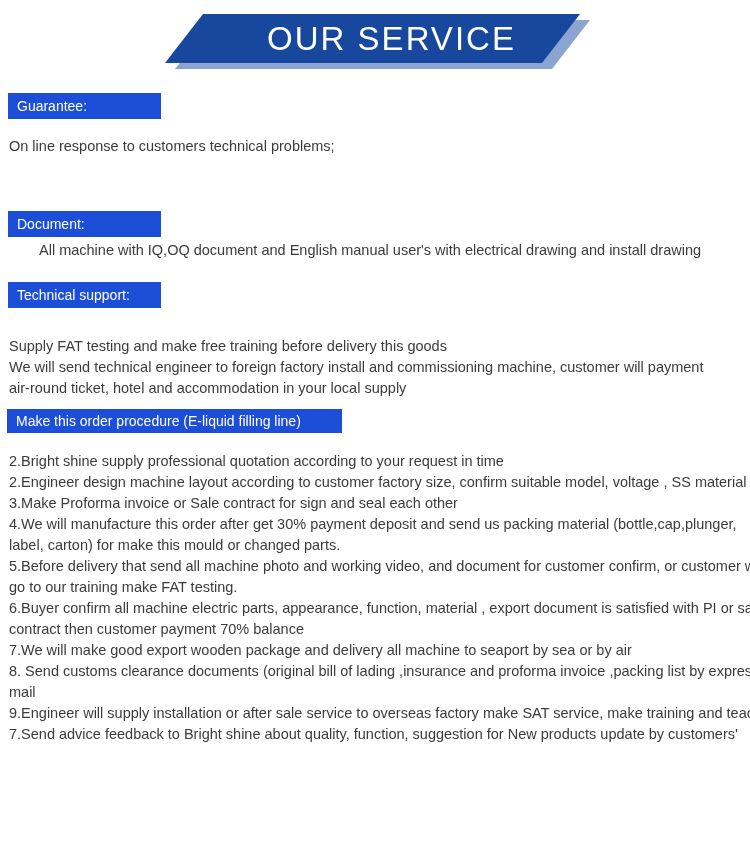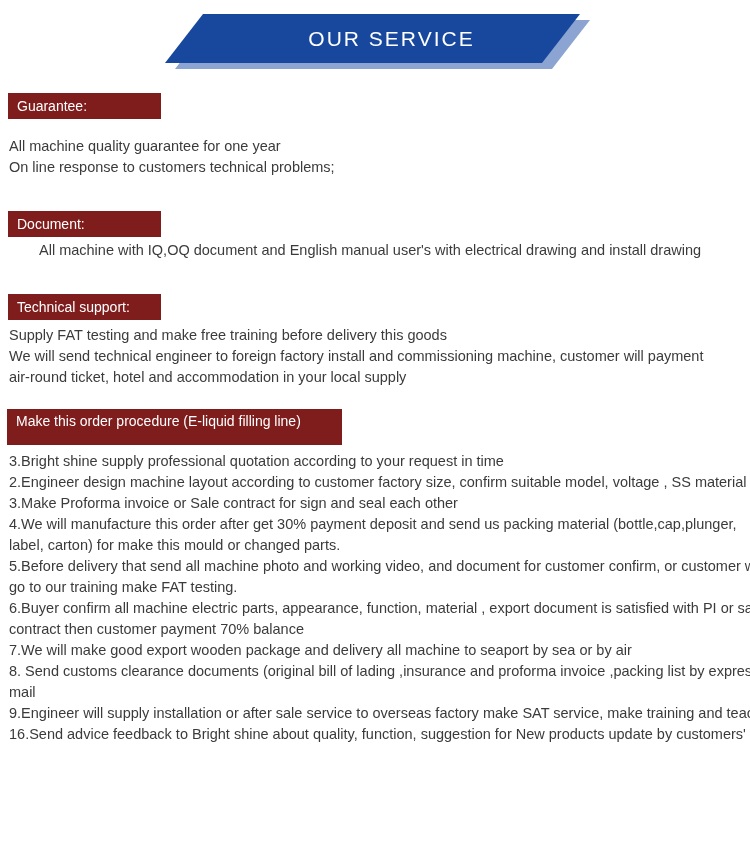--- a/index.html
+++ b/index.html
@@ -12,77 +12,76 @@
     position:absolute;left:213px;top:20px;width:377px;height:49px;
     background:#8CA4D2;transform:skewX(-37.8deg);transform-origin:0 0;
   }
   .banner{
     position:absolute;left:203px;top:14px;width:377px;height:49px;
     background:#17489E;transform:skewX(-37.8deg);transform-origin:0 0;
   }
   .banner-text{
     position:absolute;left:203px;top:14px;width:377px;height:49px;
     display:flex;align-items:center;justify-content:center;
-    color:#ffffff;font-size:21px;letter-spacing:2px;white-space:nowrap;
+    color:#ffffff;font-size:33px;letter-spacing:2px;white-space:nowrap;
   }
   
   .bar{
     position:absolute;left:8px;height:26px;width:153px;
-    background:#7f1d1d;color:#ffffff;font-size:14px;line-height:26px;
+    background:#1d4ed8;color:#ffffff;font-size:14px;line-height:26px;
     padding-left:9px;box-sizing:border-box;white-space:nowrap;
   }
-  .bar.wide{left:7px;width:335px;height:36px;line-height:24px;}
+  .bar.wide{left:7px;width:335px;height:24px;line-height:24px;}
   #bar-guarantee{top:93px;}
   #bar-document{top:211px;}
-  #bar-technical{top:282px;margin-top:12px;}
+  #bar-technical{top:282px;}
   #bar-procedure{top:409px;}
   
   .text-block{
     position:absolute;left:9px;right:6px;color:#3B3B3B;font-size:14.5px;
   }
   .text-block .line{height:21px;line-height:21px;white-space:nowrap;}
   #block-guarantee{top:136px;}
   #block-document{top:240px;margin-left:30px;}
-  #block-technical{top:325px;}
+  #block-technical{top:336px;}
   #block-procedure{top:451px;}
 </style>
 </head>
 <body>
 
 <div class="banner-shadow"></div>
 <div class="banner"></div>
 <div class="banner-text">OUR SERVICE</div>
 
 <div class="bar" id="bar-guarantee">Guarantee:</div>
 <div class="text-block" id="block-guarantee">
-  <div class="line">All machine quality guarantee for one year</div>
   <div class="line">On line response to customers technical problems;</div>
 </div>
 
 <div class="bar" id="bar-document">Document:</div>
 <div class="text-block" id="block-document">
   <div class="line">All machine with IQ,OQ document and English manual user's with electrical drawing and install drawing</div>
 </div>
 
 <div class="bar" id="bar-technical">Technical support:</div>
 <div class="text-block" id="block-technical">
   <div class="line">Supply FAT testing and make free training before delivery this goods</div>
   <div class="line">We will send technical engineer to foreign factory install and commissioning machine, customer will payment</div>
   <div class="line">air-round ticket, hotel and accommodation in your local supply</div>
 </div>
 
 <div class="bar wide" id="bar-procedure">Make this order procedure (E-liquid filling line)</div>
 <div class="text-block" id="block-procedure">
-  <div class="line">3.Bright shine supply professional quotation according to your request in time</div>
+  <div class="line">2.Bright shine supply professional quotation according to your request in time</div>
   <div class="line">2.Engineer design machine layout according to customer factory size, confirm suitable model, voltage , SS material</div>
   <div class="line">3.Make Proforma invoice or Sale contract for sign and seal each other</div>
   <div class="line">4.We will manufacture this order after get 30% payment deposit and send us packing material (bottle,cap,plunger,</div>
   <div class="line">label, carton) for make this mould or changed parts.</div>
   <div class="line">5.Before delivery that send all machine photo and working video, and document for customer confirm, or customer will</div>
   <div class="line">go to our training make FAT testing.</div>
   <div class="line">6.Buyer confirm all machine electric parts, appearance, function, material , export document is satisfied with PI or sale</div>
   <div class="line">contract then customer payment 70% balance</div>
   <div class="line">7.We will make good export wooden package and delivery all machine to seaport by sea or by air</div>
   <div class="line">8. Send customs clearance documents (original bill of lading ,insurance and proforma invoice ,packing list by express</div>
   <div class="line">mail</div>
   <div class="line">9.Engineer will supply installation or after sale service to overseas factory make SAT service, make training and teach</div>
-  <div class="line">16.Send advice feedback to Bright shine about quality, function, suggestion for New products update by customers'</div>
+  <div class="line">7.Send advice feedback to Bright shine about quality, function, suggestion for New products update by customers'</div>
 </div>
 
 </body></html>

